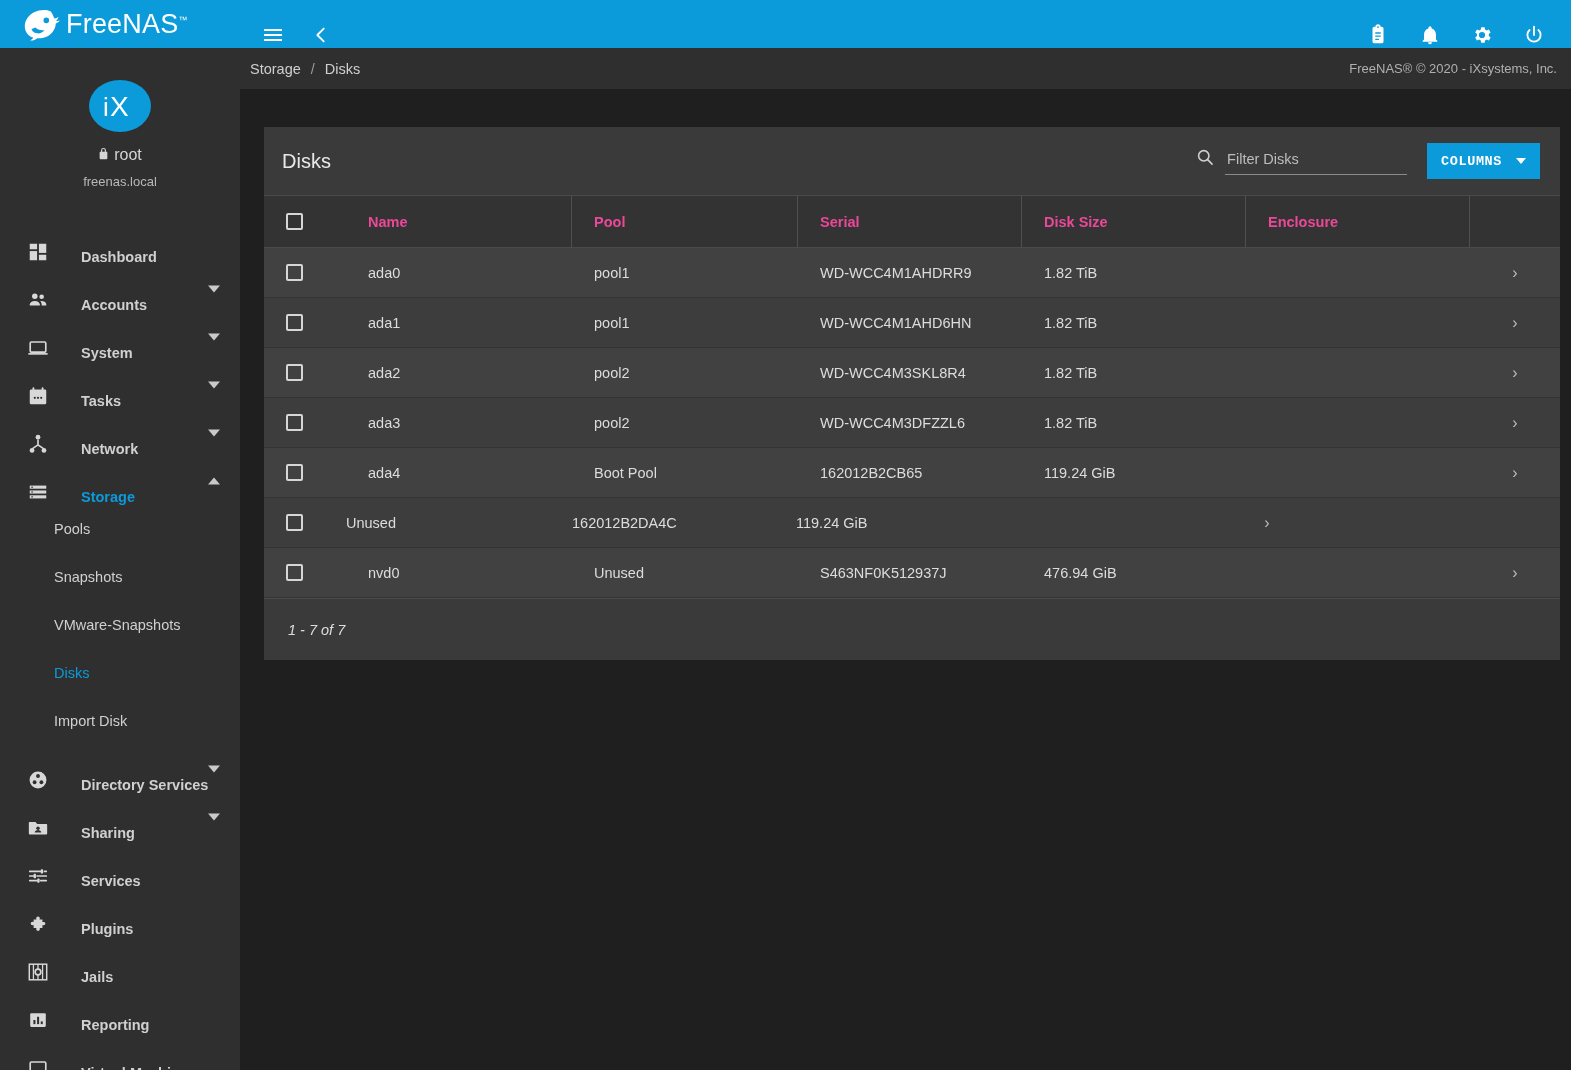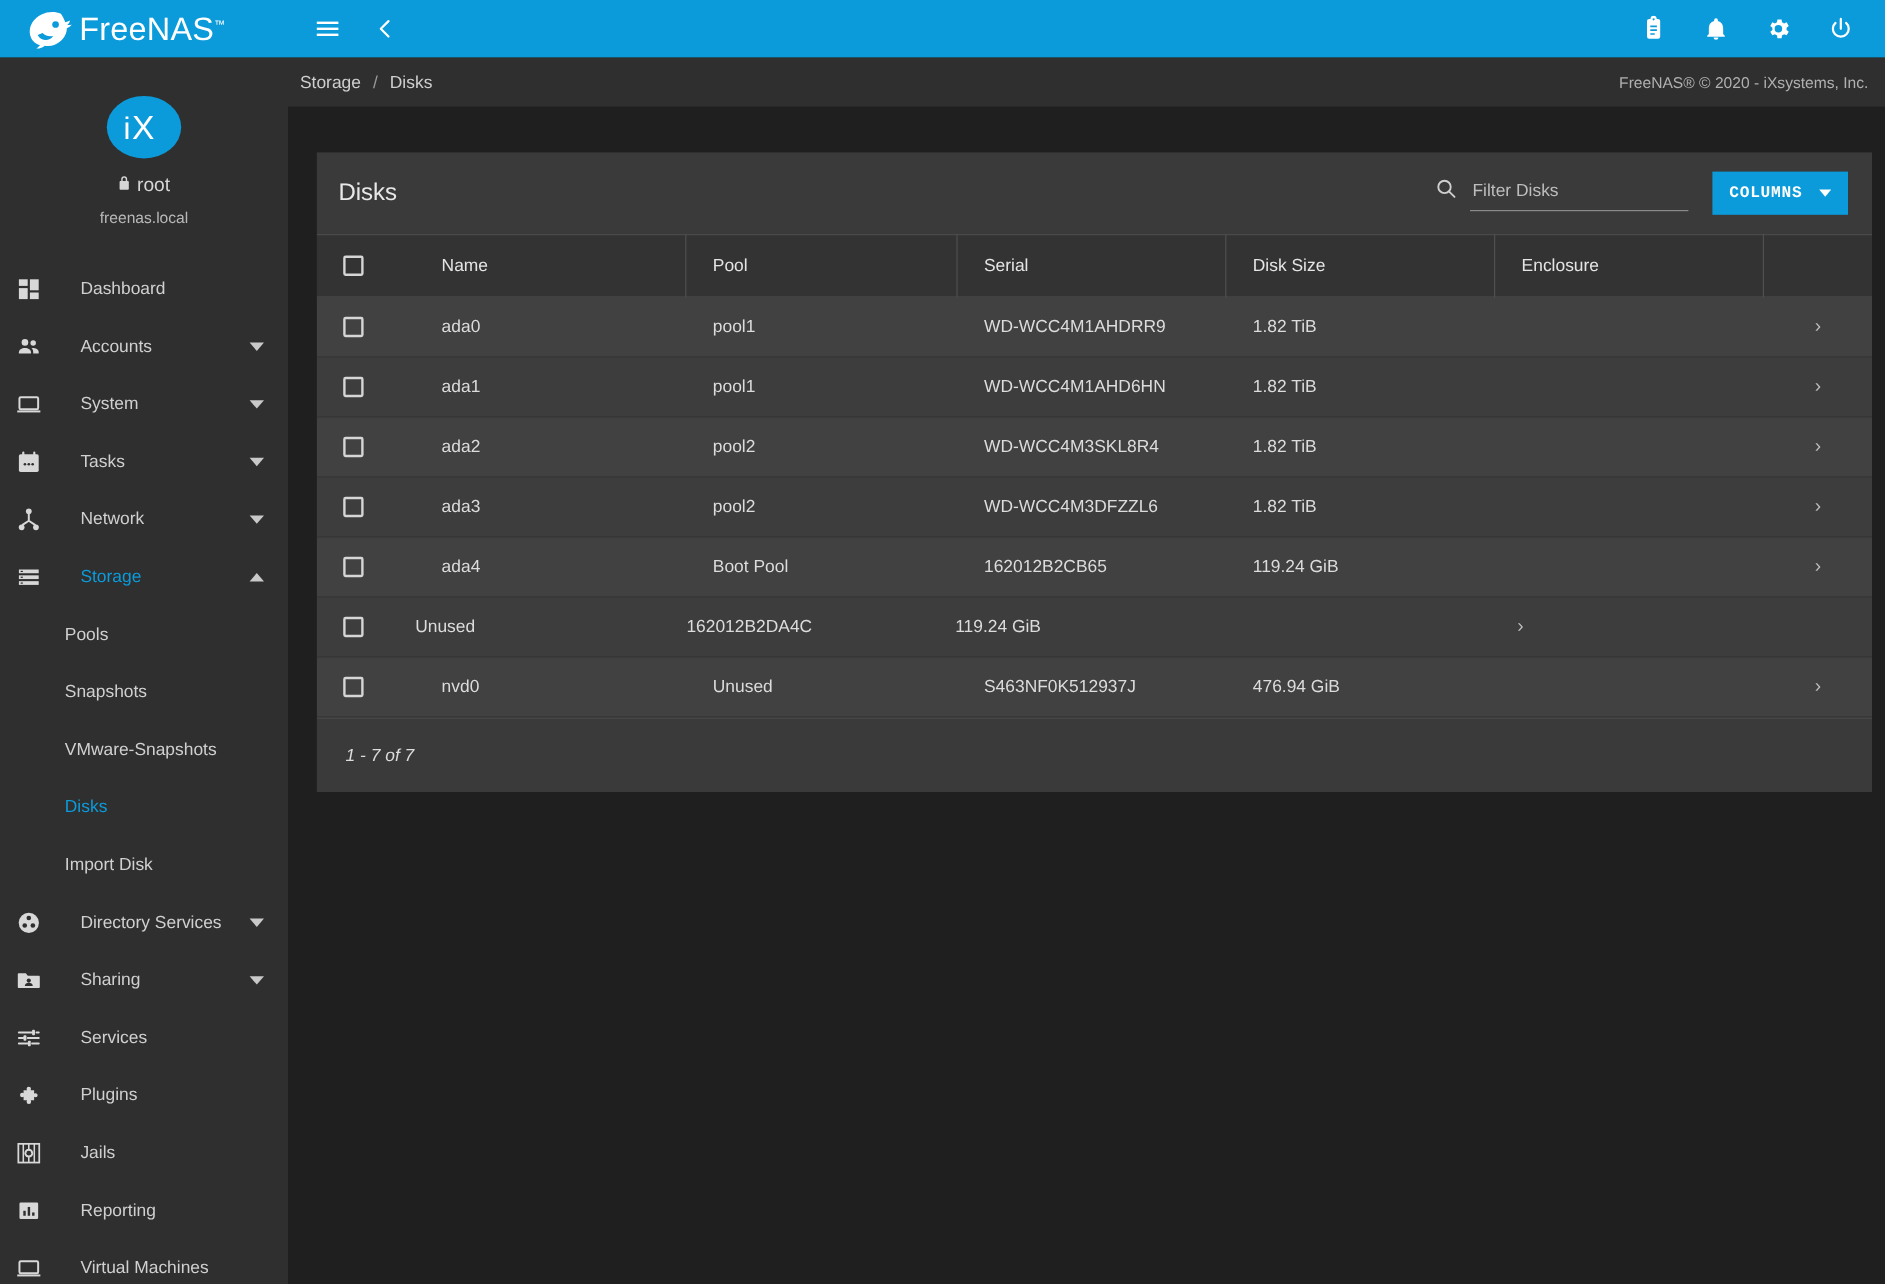--- a/index.html
+++ b/index.html
@@ -11,21 +11,21 @@
     font-family: "Liberation Sans", sans-serif;
     overflow: hidden;
   }
   body { color: #e0e0e0; }
 
   
   .topbar {
     position: absolute; top: 0; left: 0;
     width: 1571px; height: 48px;
     background: #0b9bda;
-    display: flex; align-items: center;
+    display: flex; align-items: flex-end;
   }
   .logo-area {
     width: 240px; height: 48px;
     display: flex; align-items: center;
     padding-left: 18px;
   }
   .logo-mark { width: 44px; height: 36px; flex: 0 0 auto; }
   .logo-text {
     color: #ffffff; font-size: 27px; font-weight: 300;
     letter-spacing: 0.2px; margin-left: 4px;
@@ -70,22 +70,22 @@
   .ix-logo svg { display: block; }
   .user-name {
     margin-top: 14px; font-size: 16px; color: #d6d6d6;
     display: flex; align-items: flex-start; gap: 5px;
   }
   .user-host {
     margin-top: 10px; font-size: 13px; color: #b8b8b8;
   }
   .nav { margin-top: 10px; }
   .nav-item {
-    height: 48px; display: flex; align-items: center;
-    padding-left: 13px; cursor: pointer; position: relative;
+    height: 48px; display: flex; align-items: flex-end;
+    padding-left: 27px; cursor: pointer; position: relative; font-weight: bold;
   }
   .nav-item .ni-icon {
     width: 34px; height: 26px; flex: 0 0 34px;
     display: flex; align-items: center; justify-content: flex-start;
     color: #d8d8d8;
   }
   .nav-item .ni-label {
     font-size: 14.5px; color: #d0d0d0; margin-left: 20px;
     white-space: nowrap;
   }
@@ -176,24 +176,25 @@
 
   
   .tbl { width: 100%; }
   .thead {
     height: 53px; background: #333333;
     display: flex; align-items: center;
     border-top: 1px solid #4a4a4a;
     border-bottom: 1px solid #4a4a4a;
   }
   .th {
-    font-size: 14.5px; color: #e5e5e5; height: 53px;
+    font-size: 14.5px; color: #ec4899; height: 53px;
     display: flex; align-items: center;
     border-right: 1px solid #4f4f4f;
     padding-left: 22px;
+    font-weight: bold;
   }
   .th.cbcol {
     width: 60px; padding-left: 0; border-right: none;
     justify-content: center;
   }
   .th.c-name { width: 248px; padding-left: 44px; }
   .th.c-pool { width: 226px; }
   .th.c-serial { width: 224px; }
   .th.c-size { width: 224px; }
   .th.c-enc { width: 224px; }

